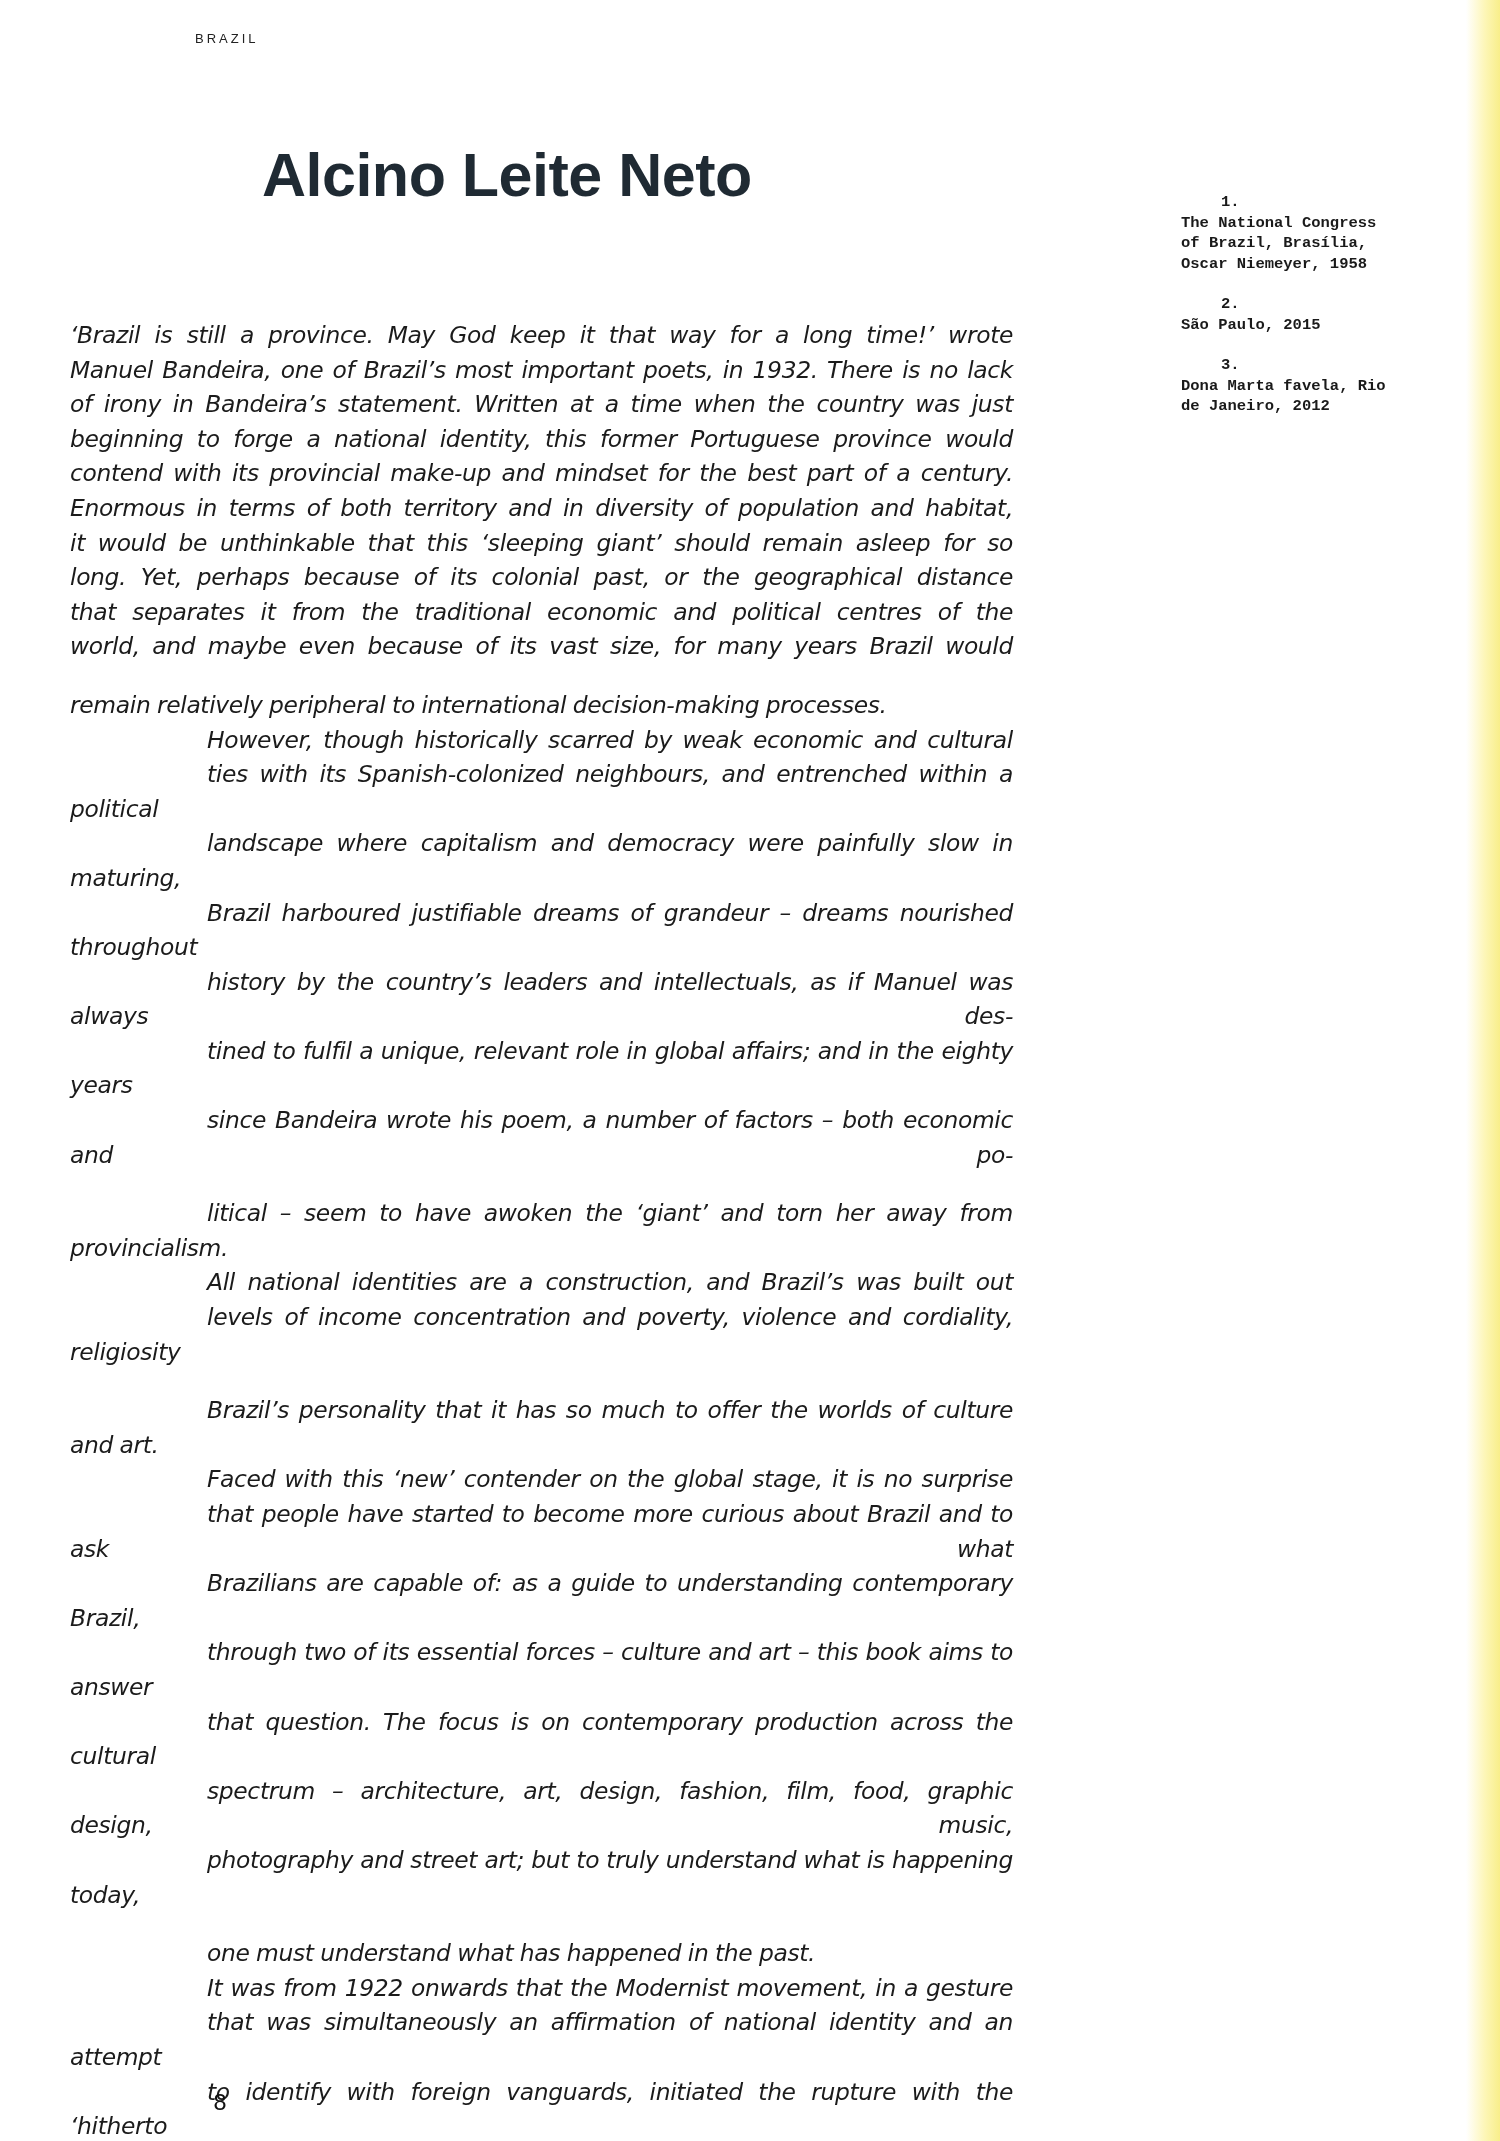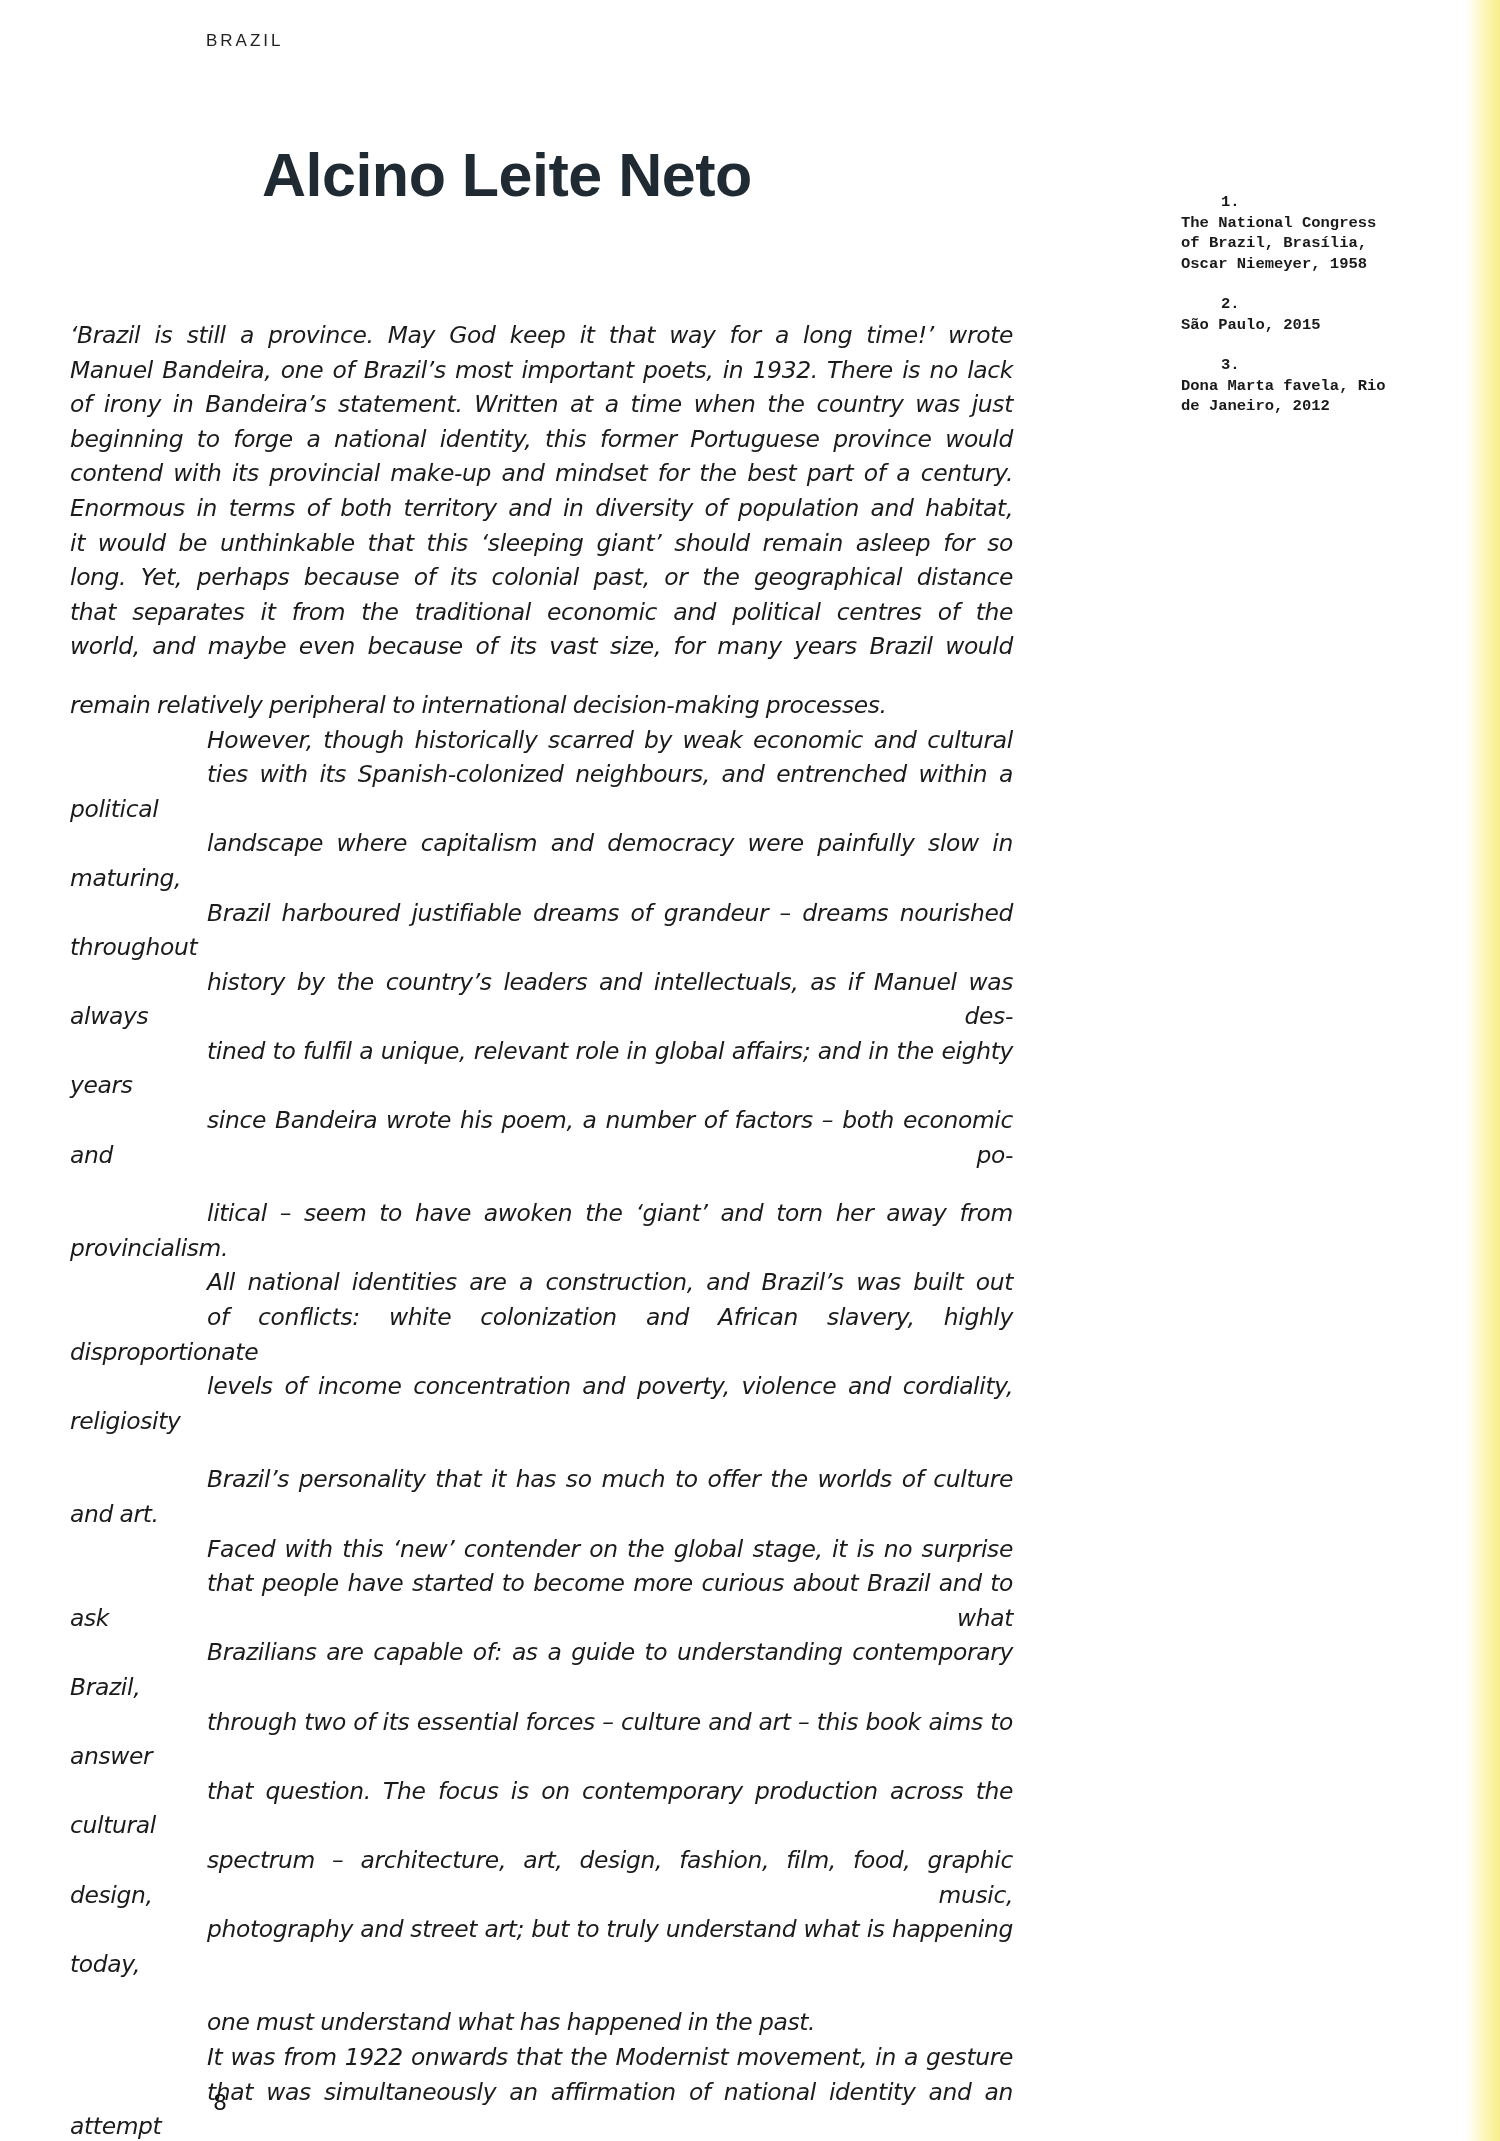--- a/index.html
+++ b/index.html
@@ -6,22 +6,22 @@
   body {
     width: 1500px; height: 2141px; position: relative; overflow: hidden;
     background: #ffffff; color: #1b1b1b;
     font-family: "Liberation Sans", sans-serif;
   }
   .edge-strip {
     position: absolute; top: 0; right: 0; width: 34px; height: 2141px;
     background: linear-gradient(to right, rgba(255,255,255,0) 0%, #fdf6b8 55%, #f8ee8a 100%);
   }
   .running-head {
-    position: absolute; left: 206px; top: 31px;
-    font-size: 17px; letter-spacing: 3px; color: #222;
+    position: absolute; left: 195px; top: 31px;
+    font-size: 13px; letter-spacing: 3px; color: #222;
   }
   .title {
     position: absolute; left: 262px; top: 145px; margin: 0;
     font-size: 61px; font-weight: bold; color: #1f2a33; letter-spacing: -0.5px;
     line-height: 1;
     text-align: center;
   }
   .captions {
     position: absolute; left: 1181px; top: 192px; width: 230px;
     font-family: "Liberation Mono", "DejaVu Sans Mono", monospace;
@@ -92,21 +92,20 @@
       <span class="line">ties with its Spanish-colonized neighbours, and entrenched within a political</span>
       <span class="line">landscape where capitalism and democracy were painfully slow in maturing,</span>
       <span class="line">Brazil harboured justifiable dreams of grandeur – dreams nourished throughout</span>
       <span class="line">history by the country’s leaders and intellectuals, as if Manuel was always des-</span>
       <span class="line">tined to fulfil a unique, relevant role in global affairs; and in the eighty years</span>
       <span class="line">since Bandeira wrote his poem, a number of factors – both economic and po-</span>
       <span class="line last">litical – seem to have awoken the ‘giant’ and torn her away from provincialism.</span>
     </p>
     <p class="indent">
       <span class="line">All national identities are a construction, and Brazil’s was built out</span>
-      <span class="line">of conflicts: white colonization and African slavery, highly disproportionate</span>
       <span class="line">levels of income concentration and poverty, violence and cordiality, religiosity</span>
       <span class="line last">Brazil’s personality that it has so much to offer the worlds of culture and art.</span>
     </p>
     <p class="indent">
       <span class="line">Faced with this ‘new’ contender on the global stage, it is no surprise</span>
       <span class="line">that people have started to become more curious about Brazil and to ask what</span>
       <span class="line">Brazilians are capable of: as a guide to understanding contemporary Brazil,</span>
       <span class="line">through two of its essential forces – culture and art – this book aims to answer</span>
       <span class="line">that question. The focus is on contemporary production across the cultural</span>
       <span class="line">spectrum – architecture, art, design, fashion, film, food, graphic design, music,</span>

